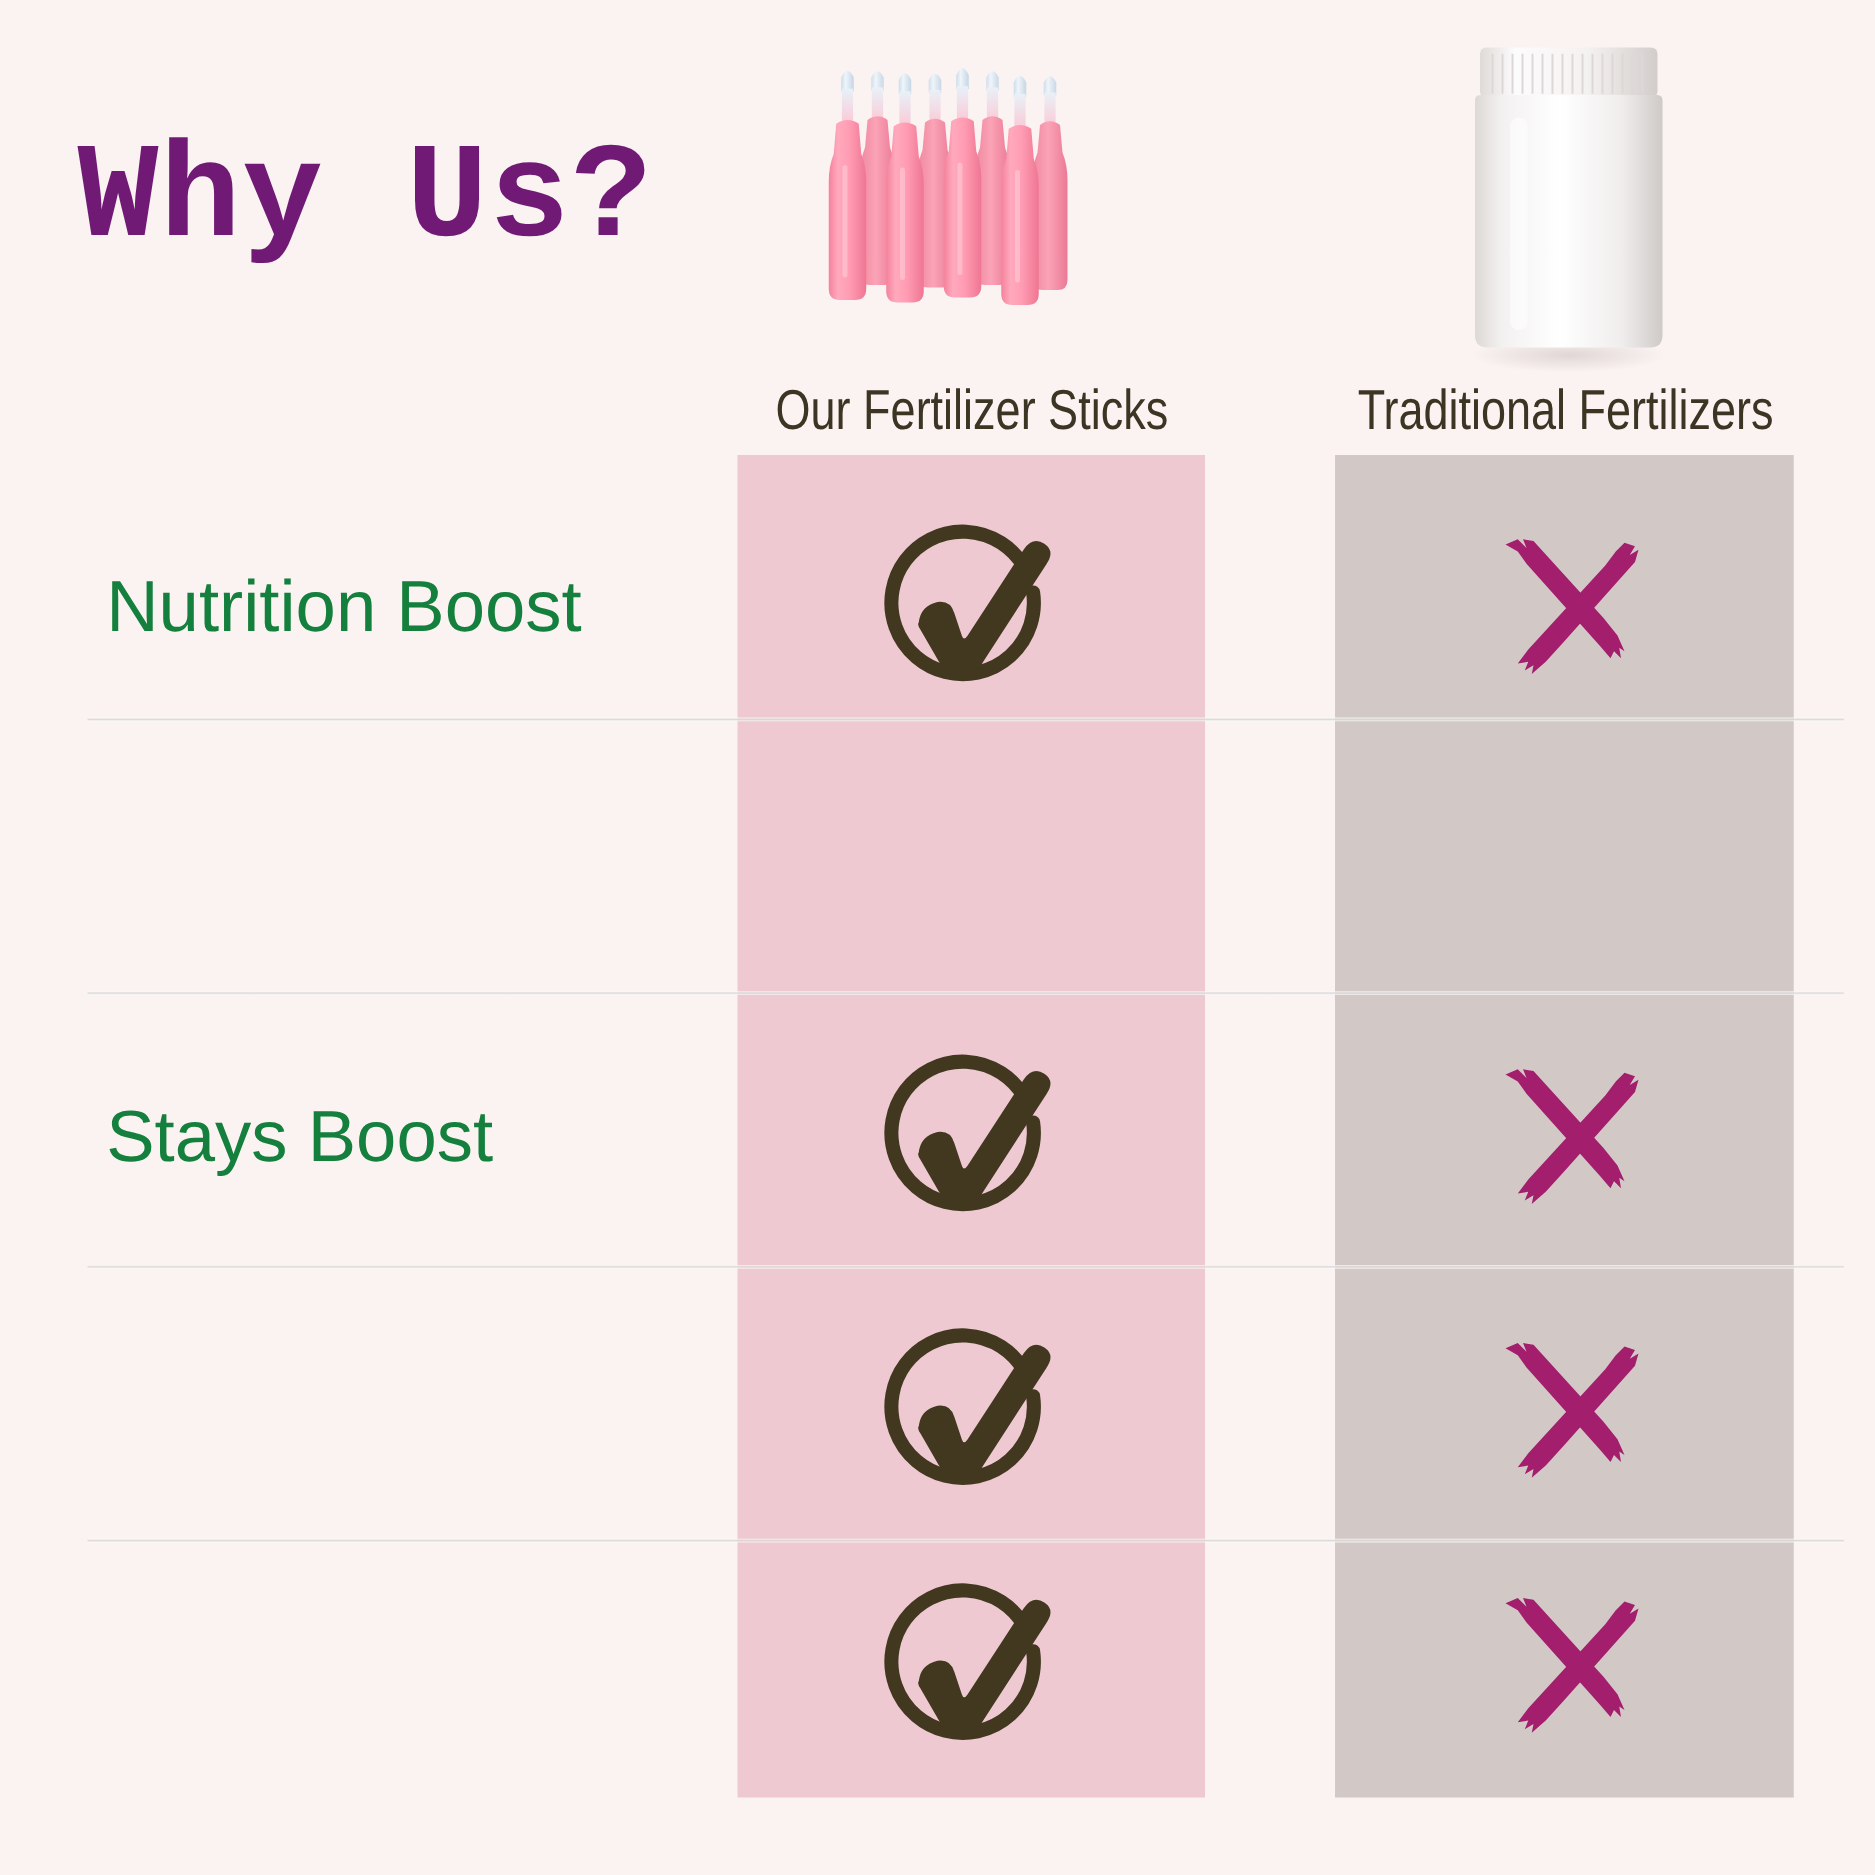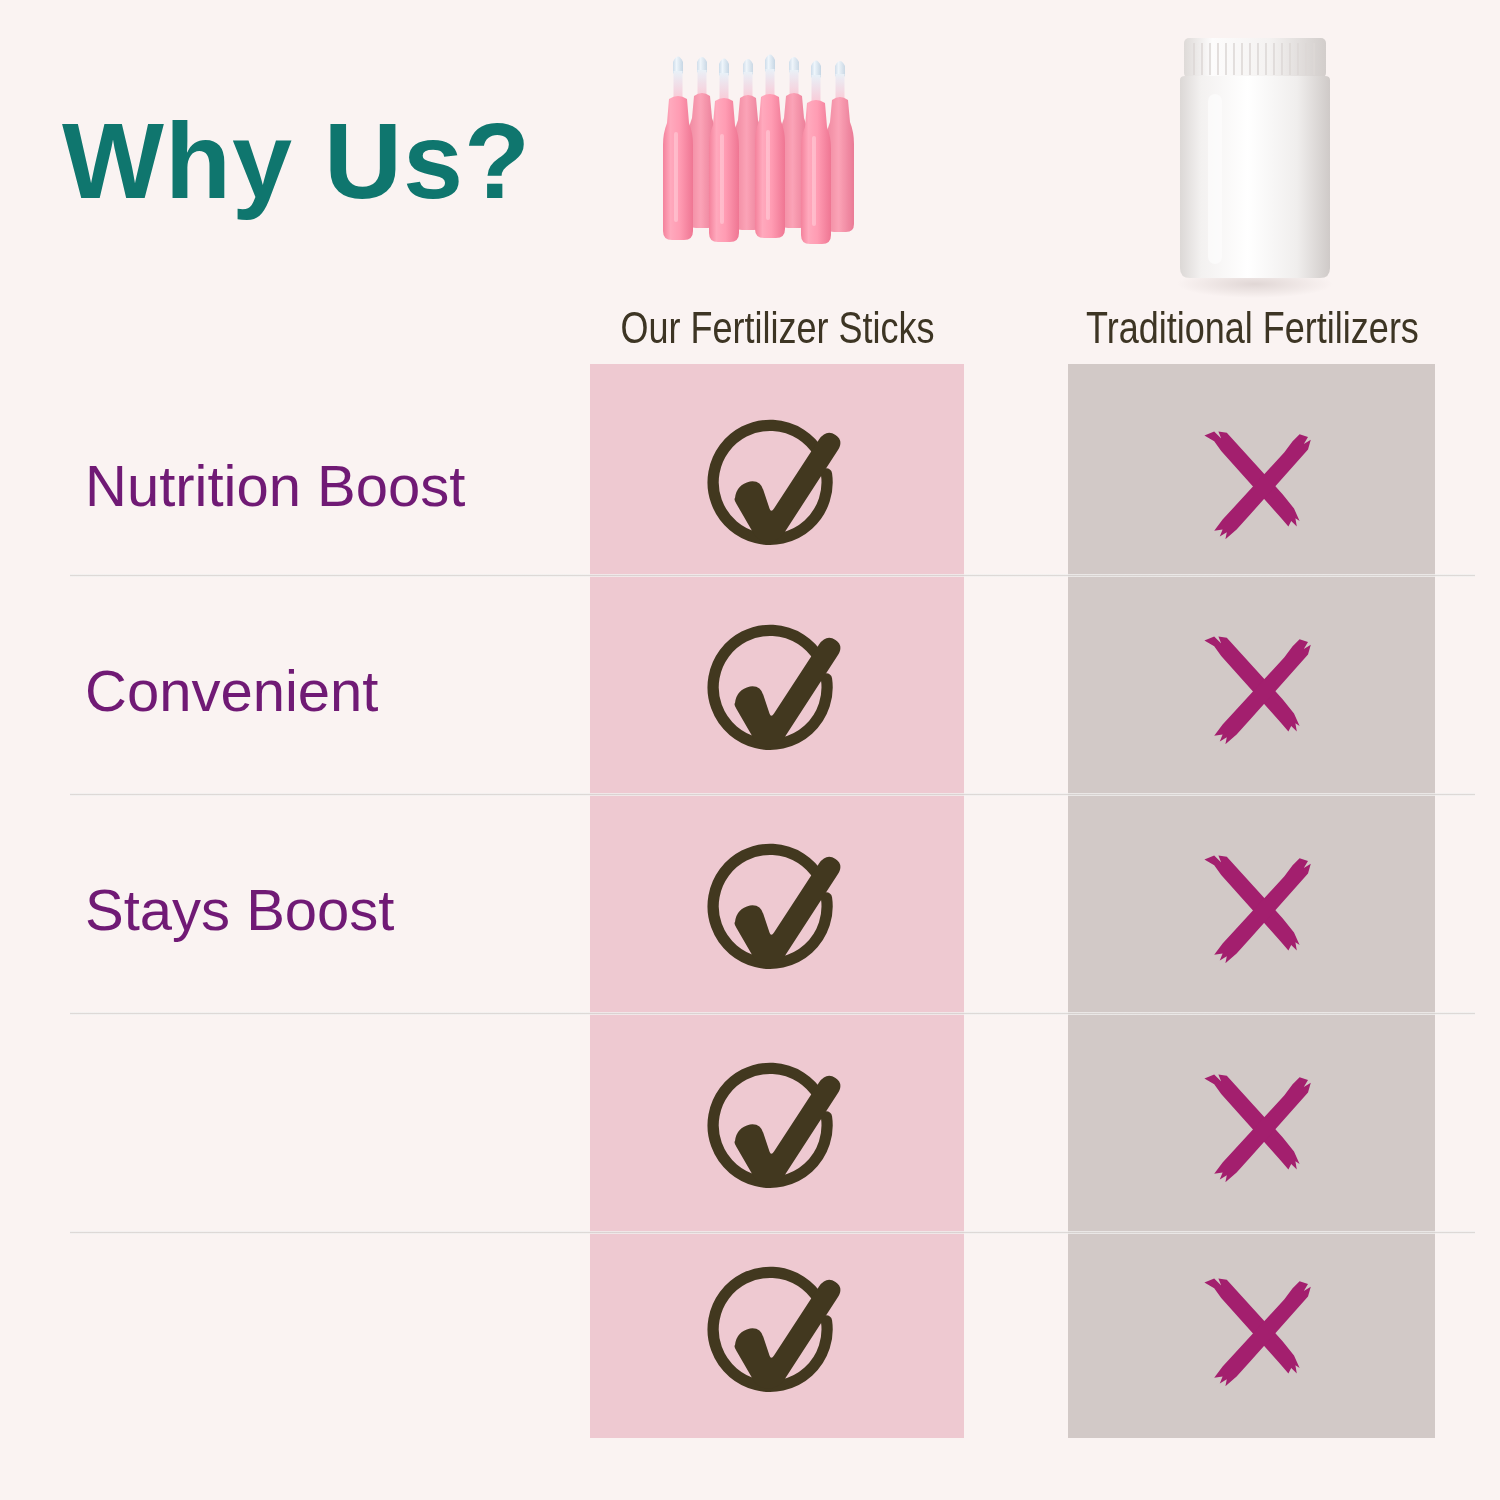--- a/index.html
+++ b/index.html
@@ -39,26 +39,26 @@
     left: 1068px;
     width: 367px;
     background: #d2c9c7;
   }
 
   
   #page-title {
     position: absolute;
     left: 62px;
     top: 104px;
-    font-family: Liberation Sans, sans-serif;
+    font-family: Liberation Mono, monospace;
     font-weight: bold;
     font-size: 108px;
     line-height: 1.05;
     letter-spacing: 1px;
-    color: #0f766e;
+    color: #701a75;
     white-space: nowrap;
   }
 
   
   #product-sticks {
     position: absolute;
     left: 655px;
     top: 32px;
     width: 250px;
     height: 260px;
@@ -102,21 +102,21 @@
   }
   .row-label {
     position: absolute;
     left: 85px;
     top: 50%;
     transform: translateY(-50%);
     font-family: "Liberation Sans", sans-serif;
     font-weight: 300;
     font-size: 58px;
     line-height: 1.1;
-    color: #701a75;
+    color: #15803d;
     white-space: nowrap;
   }
   .row-divider {
     position: absolute;
     left: 70px;
     width: 1405px;
     height: 3px;
     background: linear-gradient(to bottom,
        rgba(255,255,255,0.75) 0%,
        rgba(216,212,210,0.85) 50%,
@@ -287,35 +287,20 @@
     </div>
     <div class="cell cell-trad">
       <svg class="icon-cross" viewBox="0 0 100 100" aria-hidden="true">
         <path d="M16 14 l7 -3 l5 5 l-2 -5 l6 1 l40 44 l8 10 l4 9 l-3 -2 l1 6 l-4 -4 l-2 4 l-6 -7 l-42 -47 l-5 -7 z" fill="#a31f6e"></path>
         <path d="M84 13 l6 2 l-3 5 l5 -3 l-2 7 l-41 46 l-10 11 l-8 7 l1 -5 l-5 3 l2 -5 l-6 1 l6 -8 l44 -48 l6 -8 z" fill="#a31f6e"></path>
       </svg>
     </div>
   </div>
   <div class="row-divider" style="top:574px"></div>
 
-  <div class="row" style="top:583px">
-    <div class="row-label">Convenient</div>
-    <div class="cell cell-ours">
-      <svg class="icon-check" viewBox="0 0 100 100" aria-hidden="true">
-        <path d="M78 28 a38 38 0 1 0 5 14" fill="none" stroke="#42381f" stroke-width="7.5" stroke-linecap="round"></path>
-        <path d="M22 58 q1 -9 10 -11 q7 -1 9 6 l4 12 q1 3 3 0 l30 -46 q5 -7 11 -3 q6 4 1 11 l-35 54 q-4 6 -11 6 q-7 0 -10 -6 l-11 -19 q-2 -3 -1 -4 z" fill="#42381f"></path>
-      </svg>
-    </div>
-    <div class="cell cell-trad">
-      <svg class="icon-cross" viewBox="0 0 100 100" aria-hidden="true">
-        <path d="M16 14 l7 -3 l5 5 l-2 -5 l6 1 l40 44 l8 10 l4 9 l-3 -2 l1 6 l-4 -4 l-2 4 l-6 -7 l-42 -47 l-5 -7 z" fill="#a31f6e"></path>
-        <path d="M84 13 l6 2 l-3 5 l5 -3 l-2 7 l-41 46 l-10 11 l-8 7 l1 -5 l-5 3 l2 -5 l-6 1 l6 -8 l44 -48 l6 -8 z" fill="#a31f6e"></path>
-      </svg>
-    </div>
-  </div>
   <div class="row-divider" style="top:793px"></div>
 
   <div class="row" style="top:802px">
     <div class="row-label">Stays Boost</div>
     <div class="cell cell-ours">
       <svg class="icon-check" viewBox="0 0 100 100" aria-hidden="true">
         <path d="M78 28 a38 38 0 1 0 5 14" fill="none" stroke="#42381f" stroke-width="7.5" stroke-linecap="round"></path>
         <path d="M22 58 q1 -9 10 -11 q7 -1 9 6 l4 12 q1 3 3 0 l30 -46 q5 -7 11 -3 q6 4 1 11 l-35 54 q-4 6 -11 6 q-7 0 -10 -6 l-11 -19 q-2 -3 -1 -4 z" fill="#42381f"></path>
       </svg>
     </div>

